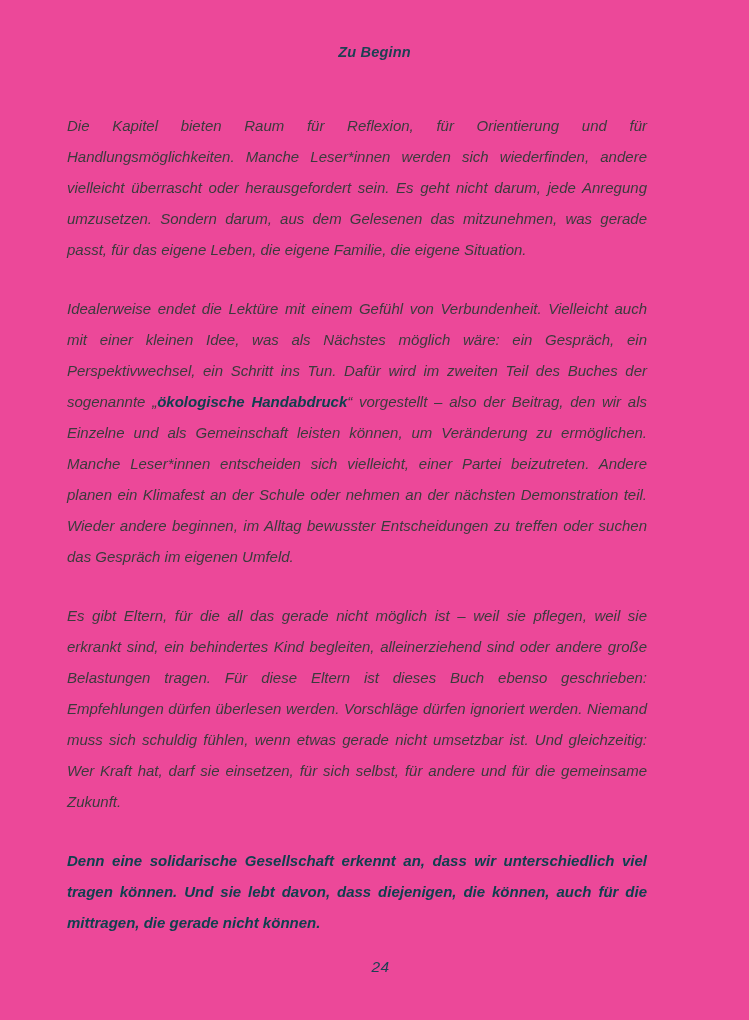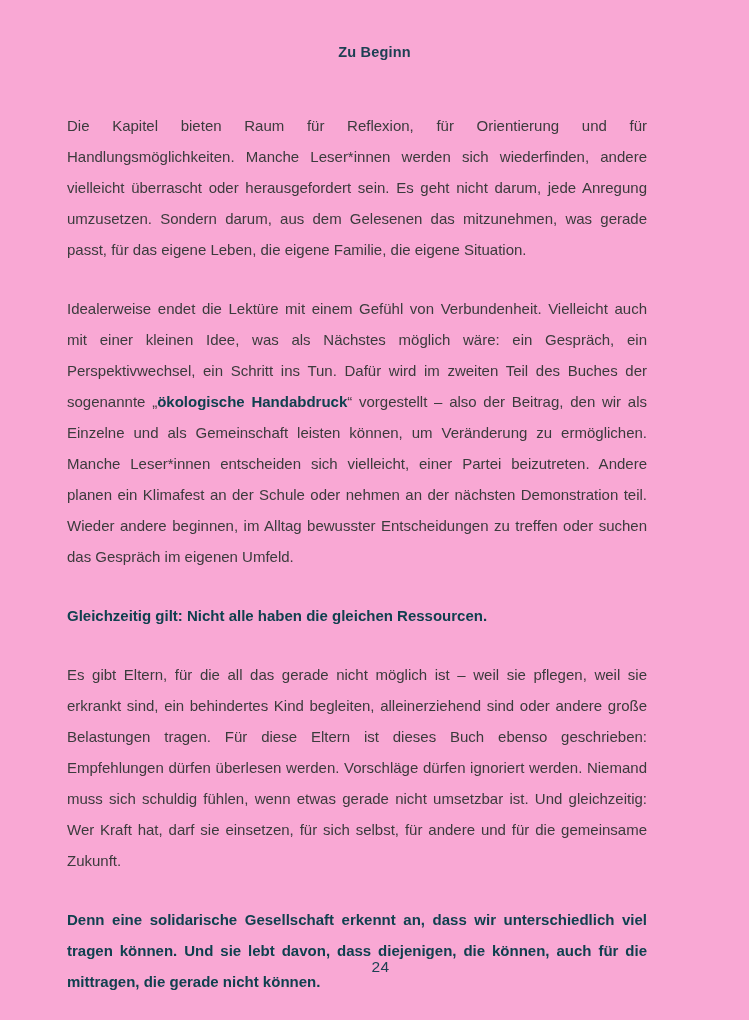--- a/index.html
+++ b/index.html
@@ -13,21 +13,22 @@
     height: 1020px;
     position: relative;
     overflow: hidden;
     font-family: "Liberation Sans", sans-serif;
     -webkit-font-smoothing: antialiased;
   }
 
   .page {
     position: absolute;
     inset: 0;
-    background: #f9a8d4;
+    background: #ec4899;
+    font-style: italic;
   }
 
   
   .running-head {
     position: absolute;
     top: 44px;
     left: 0;
     right: 0;
     text-align: center;
     font-size: 14.5px;
@@ -96,21 +97,20 @@
 <div class="page">
 
   <div class="running-head">Zu Beginn</div>
 
   <div class="content">
 
     <p class="body-text spacer-after">Die Kapitel bieten Raum für Reflexion, für Orientierung und für Handlungsmöglichkeiten. Manche Leser*innen werden sich wiederfinden, andere vielleicht überrascht oder herausgefordert sein. Es geht nicht darum, jede Anregung umzusetzen. Sondern darum, aus dem Gelesenen das mitzunehmen, was gerade passt, für das eigene Leben, die eigene Familie, die eigene Situation.</p>
 
     <p class="body-text spacer-after"><span>Idealerweise endet die Lektüre mit einem Gefühl von Verbundenheit. Vielleicht auch mit einer kleinen Idee, was als Nächstes möglich wäre: ein Gespräch, ein Perspektivwechsel, ein Schritt ins Tun. Dafür wird im zweiten Teil des Buches der sogenannte „</span><span class="emph">ökologische Handabdruck</span><span>“ vorgestellt – also der Beitrag, den wir als Einzelne und als Gemeinschaft leisten können, um Veränderung zu ermöglichen. Manche Leser*innen entscheiden sich vielleicht, einer Partei beizutreten. Andere planen ein Klimafest an der Schule oder nehmen an der nächsten Demonstration teil. Wieder andere beginnen, im Alltag bewusster Entscheidungen zu treffen oder suchen das Gespräch im eigenen Umfeld.</span></p>
 
-    <p class="highlight spacer-after">Gleichzeitig gilt: Nicht alle haben die gleichen Ressourcen.</p>
 
     <p class="body-text spacer-after">Es gibt Eltern, für die all das gerade nicht möglich ist – weil sie pflegen, weil sie erkrankt sind, ein behindertes Kind begleiten, alleinerziehend sind oder andere große Belastungen tragen. Für diese Eltern ist dieses Buch ebenso geschrieben: Empfehlungen dürfen überlesen werden. Vorschläge dürfen ignoriert werden. Niemand muss sich schuldig fühlen, wenn etwas gerade nicht umsetzbar ist. Und gleichzeitig: Wer Kraft hat, darf sie einsetzen, für sich selbst, für andere und für die gemeinsame Zukunft.</p>
 
     <p class="highlight-block">Denn eine solidarische Gesellschaft erkennt an, dass wir unterschiedlich viel tragen können. Und sie lebt davon, dass diejenigen, die können, auch für die mittragen, die gerade nicht können.</p>
 
   </div>
 
   <div class="folio">24</div>
 
 </div>

